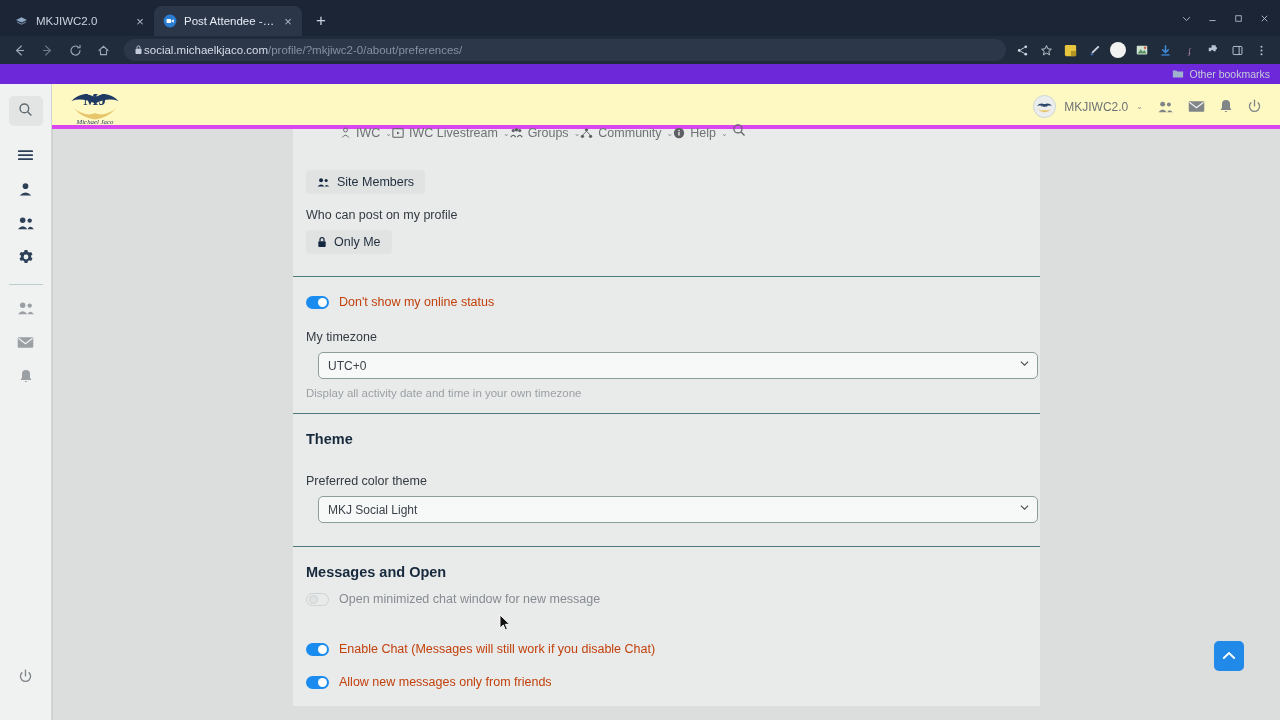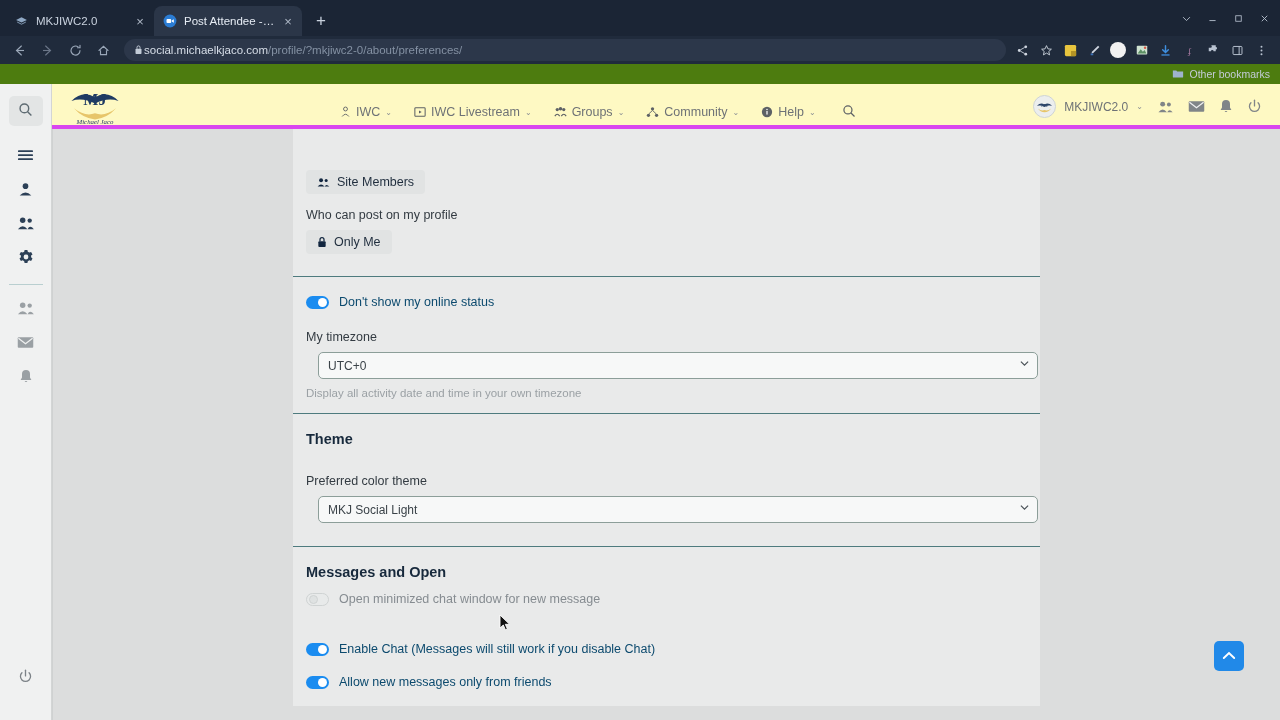--- a/index.html
+++ b/index.html
@@ -105,21 +105,21 @@
     display: flex; align-items: center; justify-content: center;
     color: #aab4c2;
     font-size: 12px;
   }
   .avatar-circle {
     width: 16px; height: 16px; border-radius: 50%;
     background: #f2f2f2;
   }
   .bookmarkbar {
     height: 20px;
-    background: #4d7c0f;
+    background: #6d28d9;
     display: flex;
     align-items: center;
     justify-content: flex-end;
     padding-right: 10px;
     gap: 5px;
     font-size: 10.5px;
     color: #c4ccd8;
   }
   .bookmarkbar .folder-ico { color: #9fb3cc; font-size: 10px; }
 
@@ -148,21 +148,21 @@
     left: 62px; top: -4px;
     width: 66px; height: 48px;
     display: flex; flex-direction: column;
     align-items: center; justify-content: center;
   }
 
   .mainnav {
     position: absolute;
     left: 340px; top: 0;
     height: 56px;
-    display: flex; align-items: center; gap: 22px;
+    display: flex; align-items: flex-end; 
   }
   .navitem {
     display: flex; align-items: center; gap: 5px;
     font-size: 12.5px;
     color: #6e7276;
     white-space: nowrap;
   }
   .navitem .nico { font-size: 11px; color: #5d6165; display:flex; }
   .navitem .caret { font-size: 8px; color: #8a8f93; }
   .nav-search { font-size: 13px; color: #5d6165; margin-left: 4px; }
@@ -279,21 +279,21 @@
   .switch.off { background: #e8eaea; border: 1px solid #cfd3d3; }
   .switch .knob {
     position: absolute;
     top: 2px;
     width: 9px; height: 9px;
     border-radius: 50%;
     background: #ffffff;
   }
   .switch.on .knob { right: 2px; }
   .switch.off .knob { left: 2px; background: #dfe2e2; border: 1px solid #cfd3d3; top:1px; }
-  .toggle-label { font-size: 12.5px; color: #0c4a6e; }
+  .toggle-label { font-size: 12.5px; color: #c2410c; }
   .toggle-label.dim { color: #868c91; }
 
   select.styled {
     width: 720px;
     height: 27px;
     border: 1px solid #8c9e99;
     border-radius: 5px;
     background: #f7f8f8;
     font-family: "Liberation Sans", sans-serif;
     font-size: 12px;

